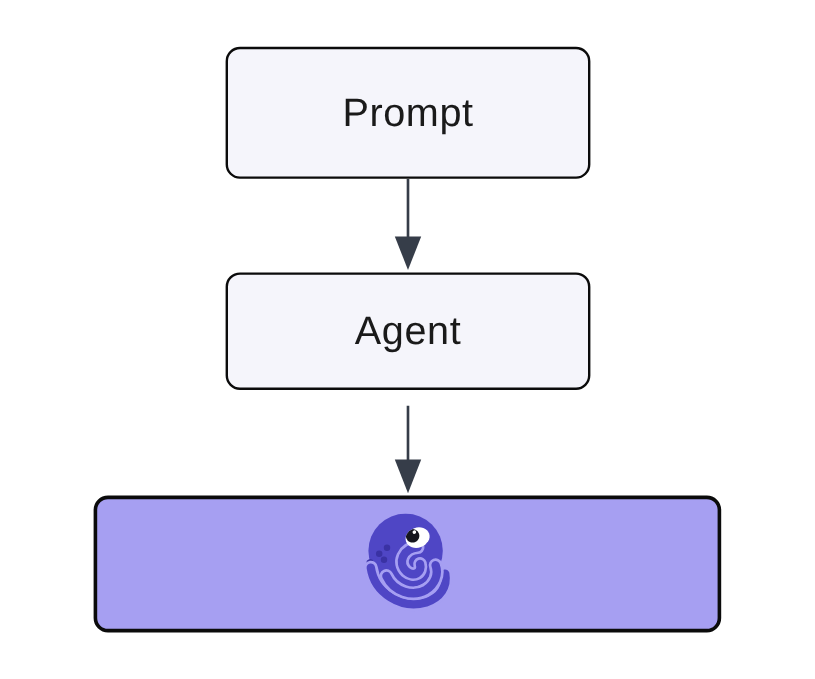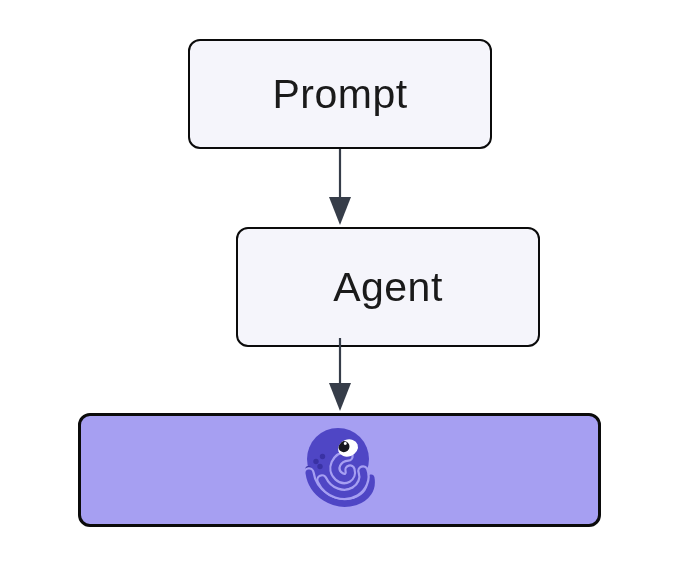--- a/index.html
+++ b/index.html
@@ -23,27 +23,27 @@
 
   .node{
     position:absolute;
     background:var(--node-fill);
     border:2.5px solid var(--stroke);
     border-radius:12px;
     display:flex;align-items:center;justify-content:center;
     box-sizing:border-box;
   }
   .node .label{
-    font-size:41px;
+    font-size:33px;
     font-weight:500;
     color:var(--node-text);
     letter-spacing:.5px;
   }
   #node-prompt{left:188px;top:39px;width:304px;height:110px;}
-  #node-agent{left:188px;top:227px;width:304px;height:120px;margin-left:48px;}
+  #node-agent{left:188px;top:227px;width:304px;height:98px;}
   #node-octopus{
     left:78px;top:413px;width:523px;height:114px;
     background:var(--purple-fill);
     border-width:3px;
   }
 
   .edge{position:absolute;width:24px;}
   #edge-1{left:328px;top:149px;height:78px;}
   #edge-2{left:328px;top:338px;height:75px;}
   .edge line{stroke:var(--arrow-color);stroke-width:2.2;}

